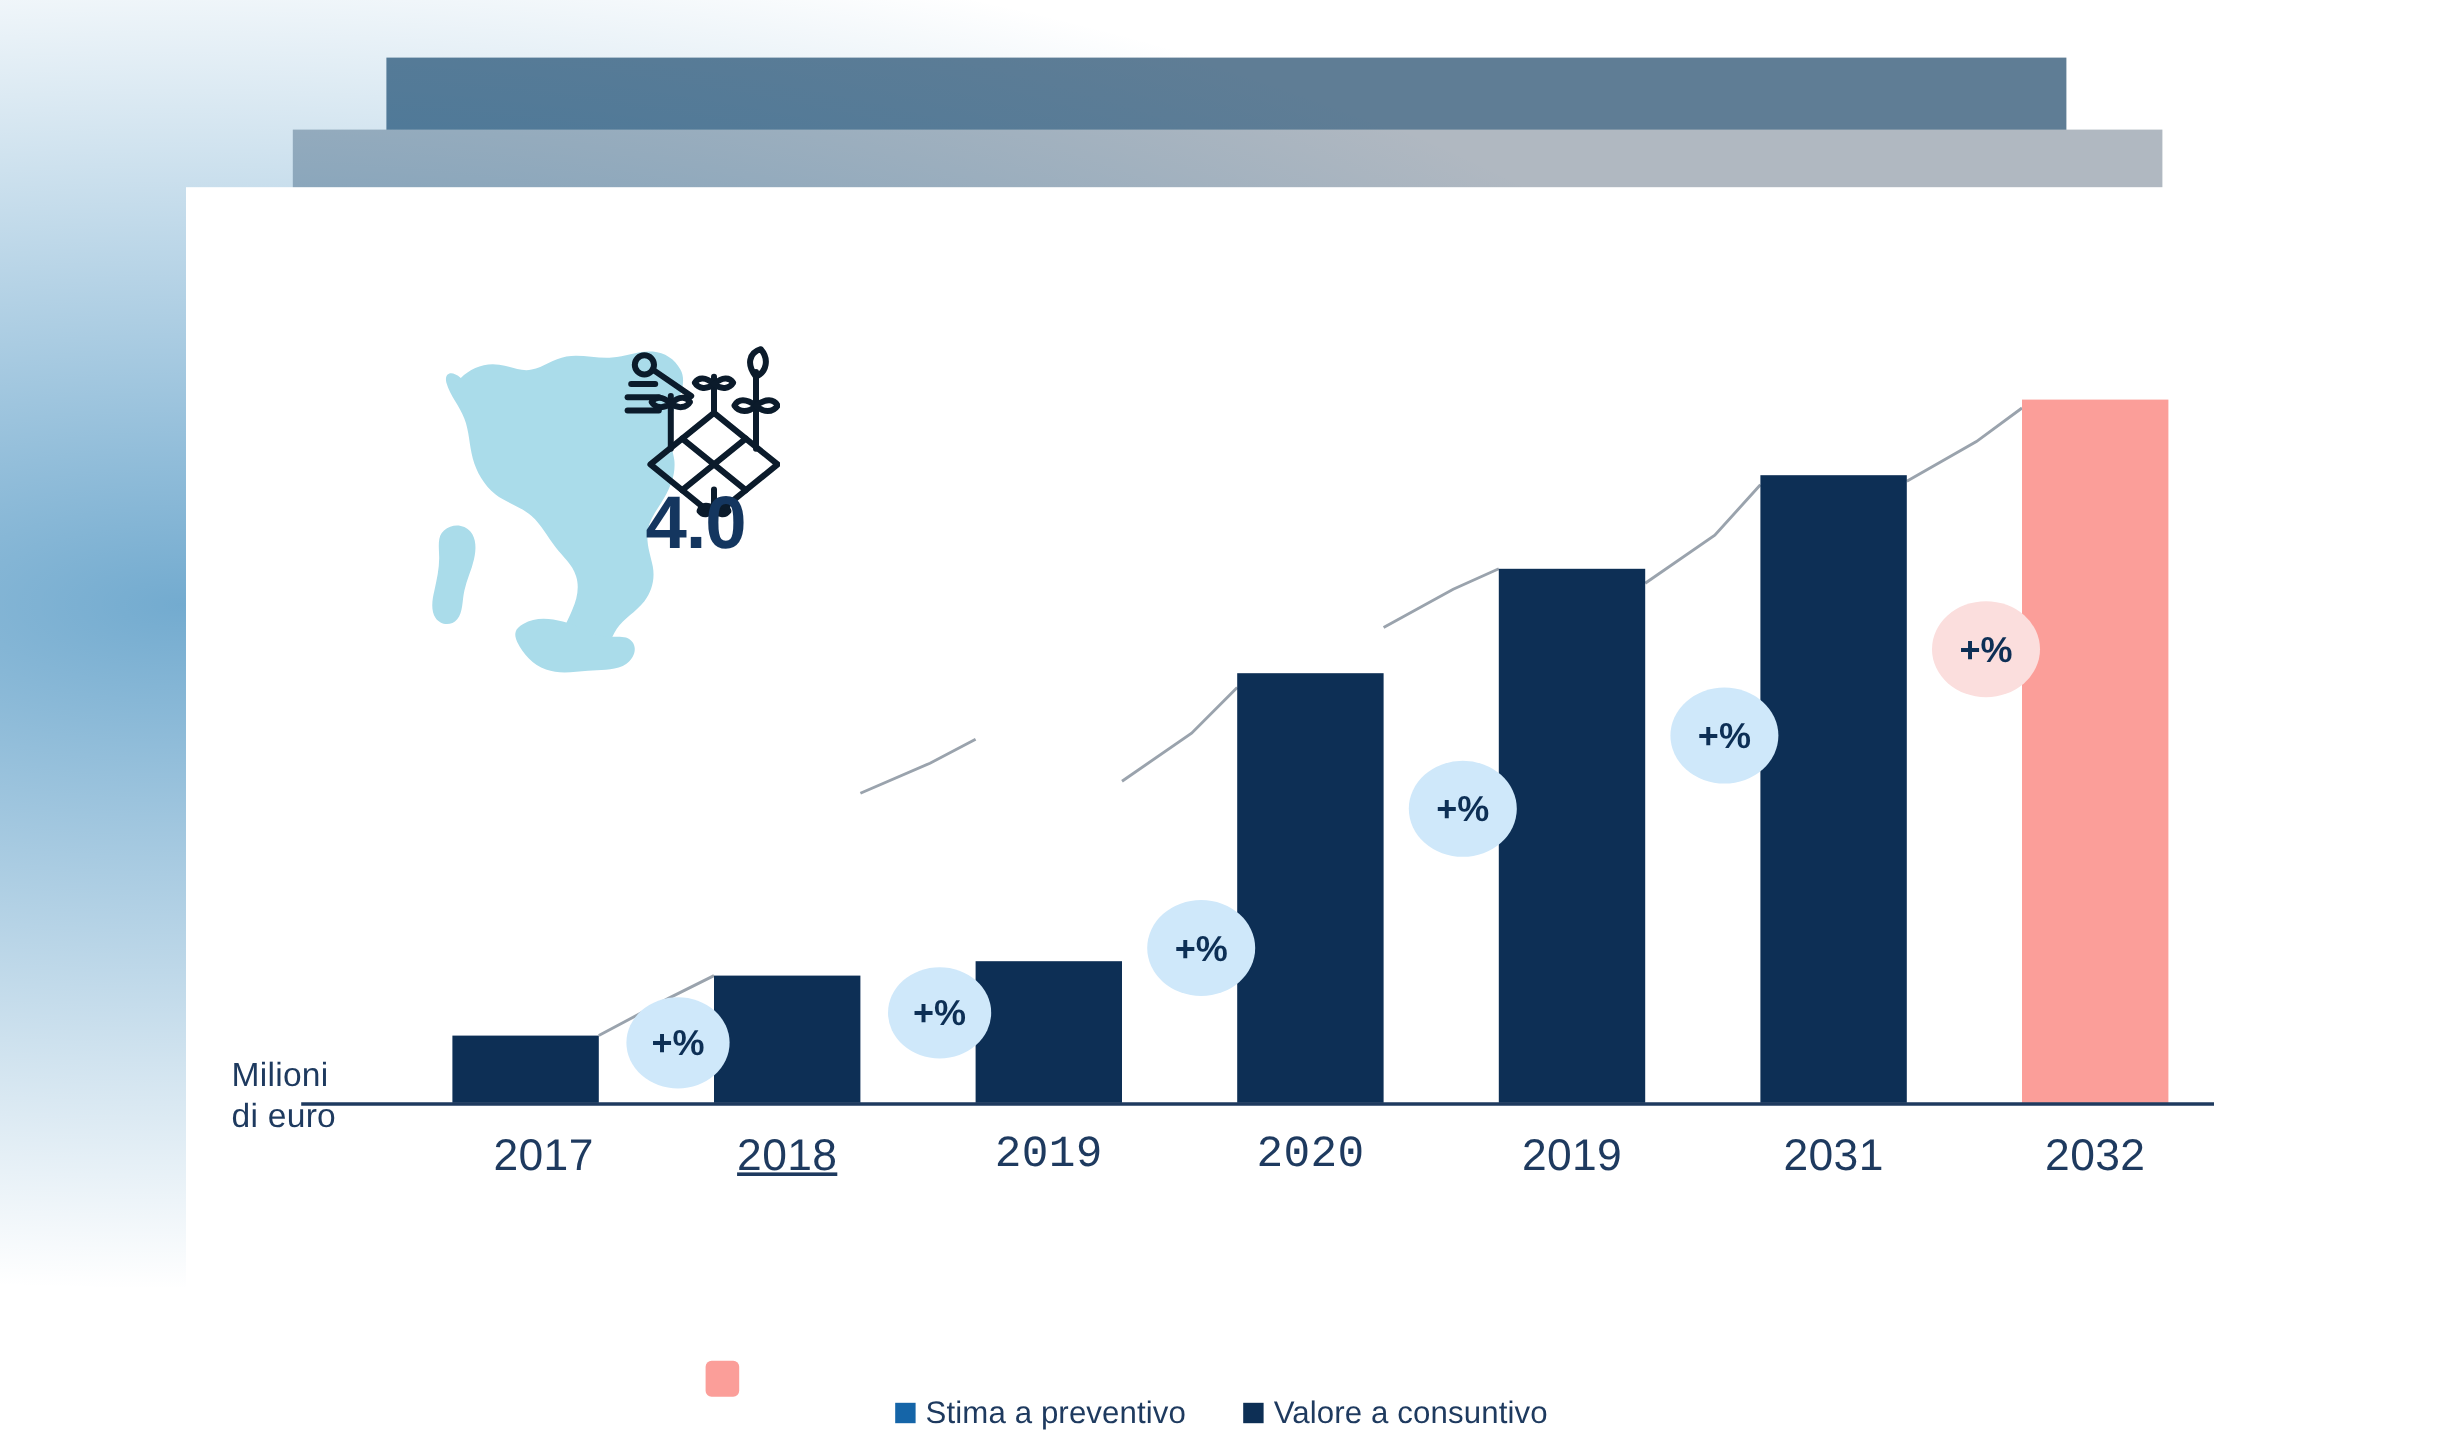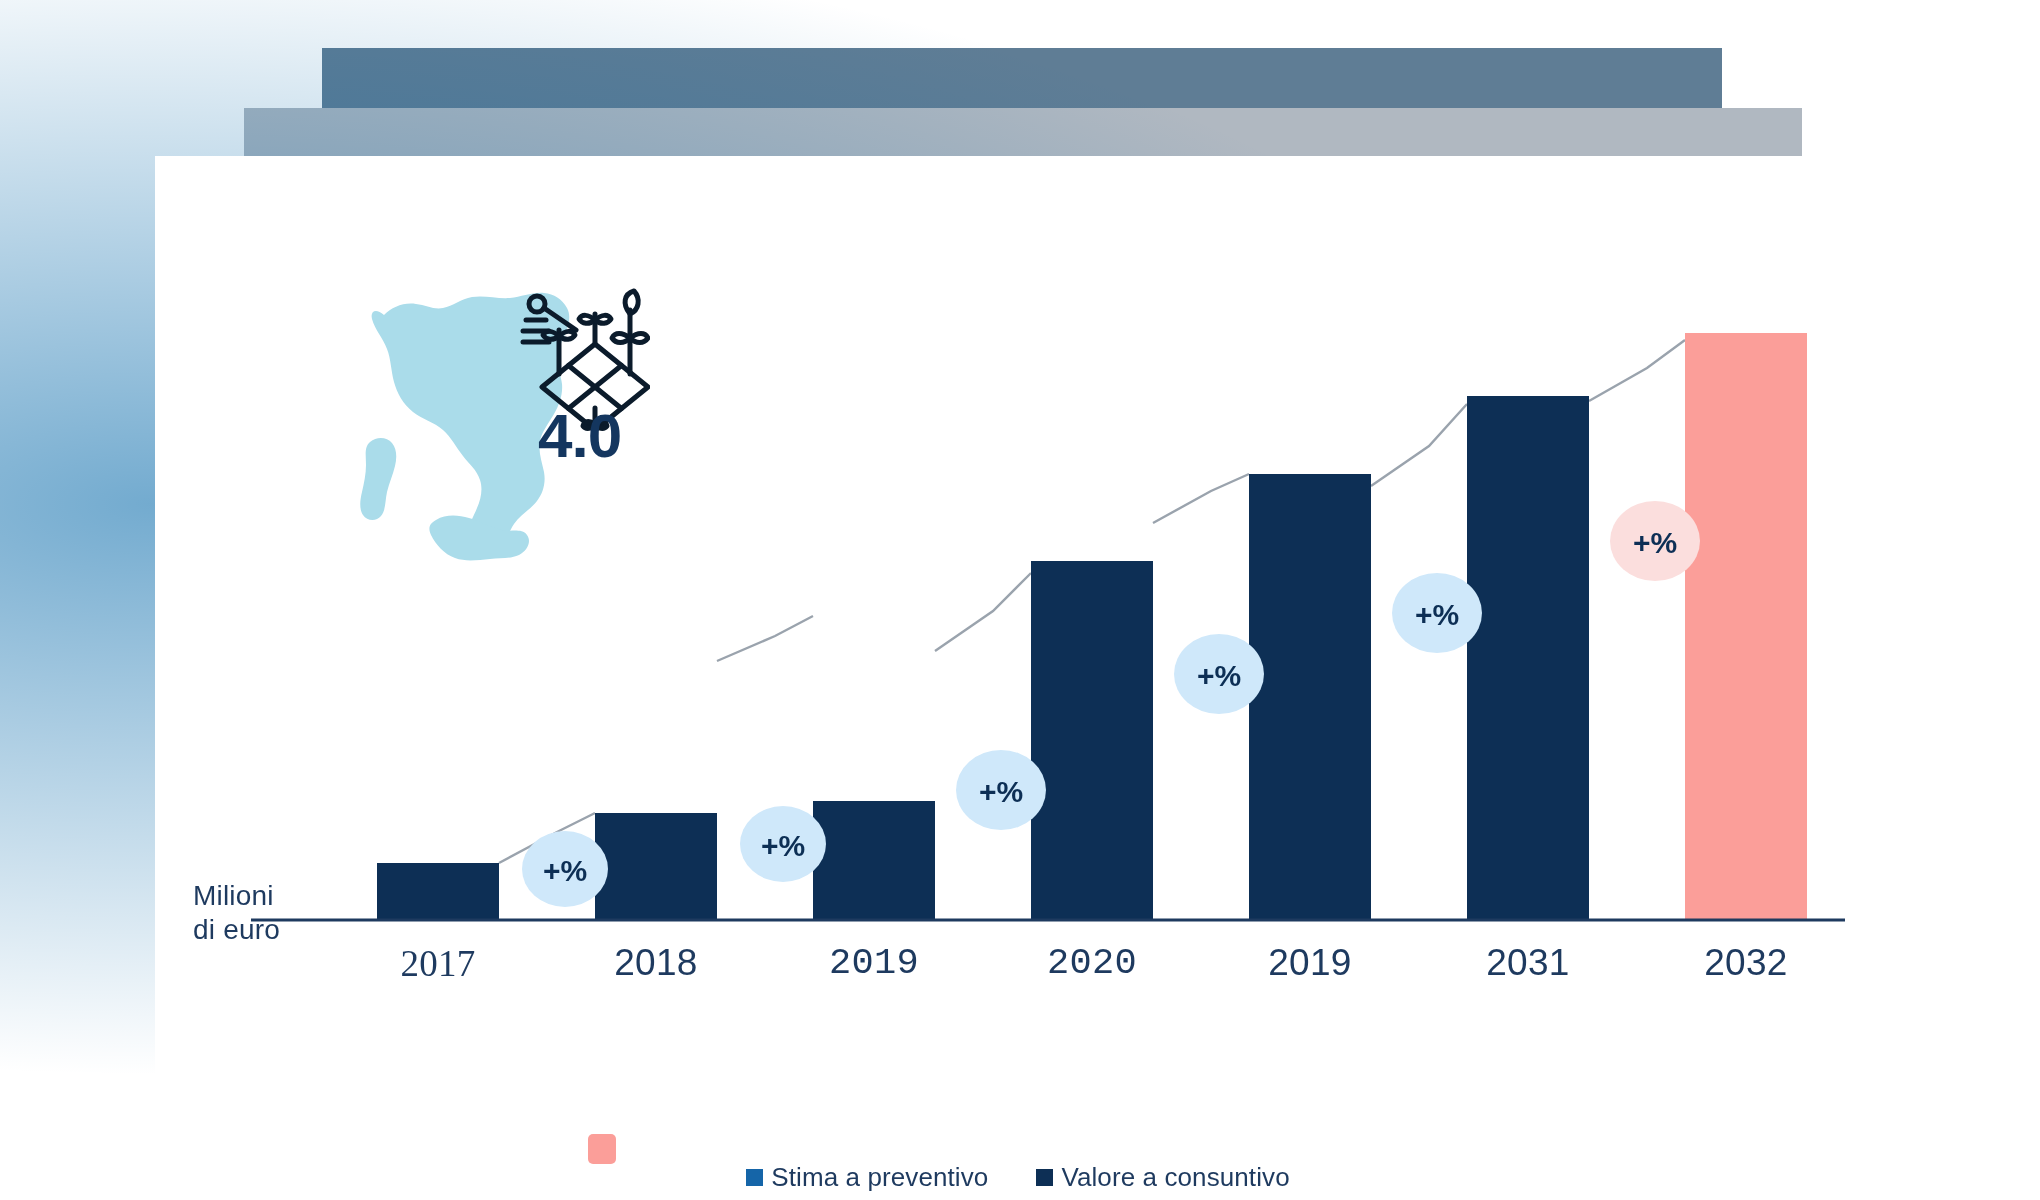--- a/index.html
+++ b/index.html
@@ -251,22 +251,22 @@
           <text x="1500" y="386">+%</text>
         </g>
       </svg>
     </div>
 
     <div class="axis-label">
       <div>Milioni</div>
       <div>di euro</div>
     </div>
 
-    <div class="xtick" style="left:223px; top:786px; width:120px;font-family:Liberation Serif, serif;">2017</div>
-    <div class="xtick" style="left:441px; top:786px; width:120px;">2018</div>
+    <div class="xtick" style="left:238px; top:786px; width:120px;">2017</div>
+    <div class="xtick" style="left:441px; top:786px; width:120px;text-decoration:underline;">2018</div>
     <div class="xtick" style="left:659px; top:786px; width:120px;font-family:Liberation Mono, monospace;">2019</div>
     <div class="xtick" style="left:877px; top:786px; width:120px;font-family:Liberation Mono, monospace;">2020</div>
     <div class="xtick" style="left:1095px; top:786px; width:120px;">2019</div>
     <div class="xtick" style="left:1313px; top:786px; width:120px;">2031</div>
     <div class="xtick" style="left:1531px; top:786px; width:120px;">2032</div>
 
     <div class="legend">
       <div class="legend-inner">
         <span class="legend-float" style="background:#fb9e99;"></span>
 

